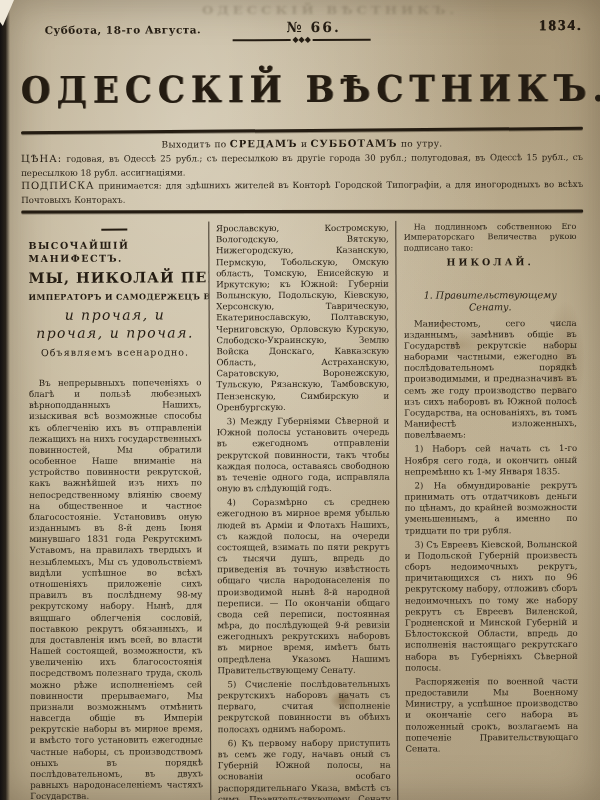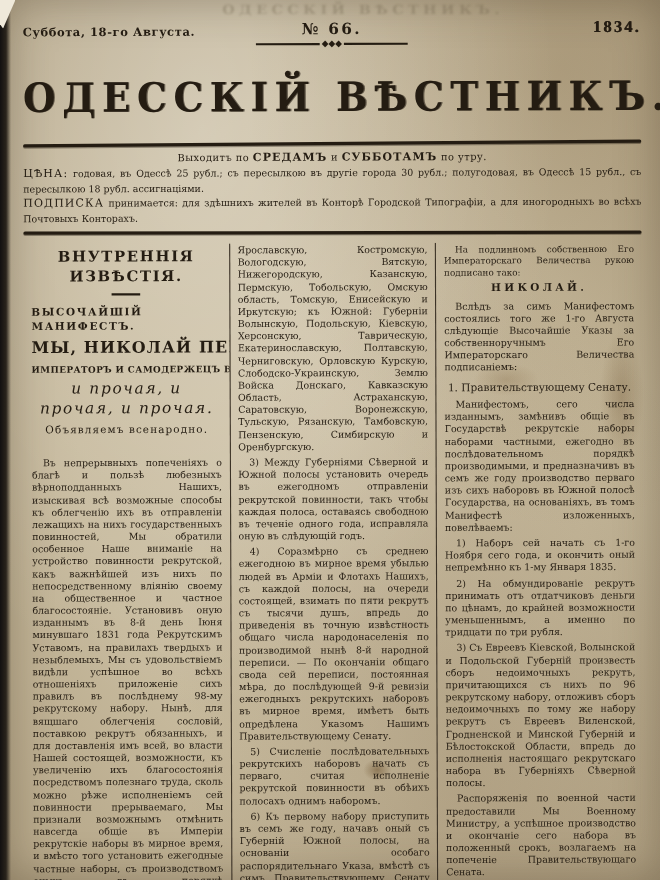--- a/index.html
+++ b/index.html
@@ -28,21 +28,21 @@
   
   .ghost{
     position:absolute;top:2px;left:120px;width:420px;text-align:center;
     font-weight:bold;font-size:13px;letter-spacing:4px;color:#5d513c;
     opacity:.28;filter:blur(1px);transform:scaleY(.9);
   }
   .content{position:absolute;left:22px;top:8px;width:562px;color:#241c12;transform:rotate(-.2deg);}
 
   
   .topline{display:flex;align-items:flex-end;margin-top:10px;}
-  .topline .date{flex:1;font-weight:bold;font-size:10.5px;letter-spacing:.5px;}
+  .topline .date{flex:1;font-weight:bold;font-size:10.5px;letter-spacing:.5px;margin-left:24px;}
   .topline .issue{flex:1;text-align:center;font-weight:bold;font-size:14px;letter-spacing:2px;}
   .topline .year{flex:1;text-align:right;font-weight:bold;font-size:15px;letter-spacing:2px;
     font-family:Liberation Serif, serif;text-shadow:.5px 0 #241c12;}
   .ornament{ text-align:center;font-size:7px;letter-spacing:-1px;line-height:6px;margin:2px 0 0;}
   .ornament .bar{display:inline-block;vertical-align:middle;width:58px;height:2px;background:#241c12;}
   .ornament .gems{display:inline-block;vertical-align:middle;margin:0 2px;font-size:8px;letter-spacing:0;}
   .masthead-title{
     text-align:center;font-weight:bold;font-size:34px;letter-spacing:6px;
     margin-top:26px;transform:scaleY(1.08);white-space:nowrap;
     text-shadow:1px 0 rgba(36,28,18,.6);
@@ -64,21 +64,21 @@
   .col p{margin:0 0 3px;text-indent:10px;}
   .sec-title{font-weight:bold;font-size:13.5px;letter-spacing:1.5px;margin:2px 0 2px;text-align:center;}
   .sec-orn{text-align:center;margin:0 0 5px;}
   .sec-orn .bar{display:inline-block;width:26px;height:2px;background:#241c12;vertical-align:middle;}
   .manifest-title{font-weight:bold;font-size:9.5px;letter-spacing:1.5px;margin:2px 0 4px;}
   .invocation{font-size:9.5px;letter-spacing:2px;text-align:center;margin:0 0 3px;}
   .royal-name{font-weight:bold;font-size:14.5px;letter-spacing:1px;text-align:center;margin:0 0 4px;white-space:nowrap;}
   .royal-title{font-weight:bold;font-size:8px;letter-spacing:.4px;text-align:center;margin:0 0 4px;white-space:nowrap;}
   .etcetera{font-size:14px;letter-spacing:1.5px;text-align:center;margin:0 0 4px;font-style:italic;}
   .proclaim{font-size:9.5px;letter-spacing:1px;text-align:center;margin:0 0 19px;}
-  .ukase-title{text-align:center;text-indent:0 !important;font-size:9.6px;margin:6px 0 4px !important;}
+  .ukase-title{font-style:italic;text-align:center;text-indent:0 !important;font-size:9.6px;margin:20px 0 4px !important;}
   .signature{text-align:center;font-weight:bold;letter-spacing:3px;font-size:9.5px;text-indent:0 !important;margin:3px 0 5px !important;}
   .note{font-size:8px;}
   
   .stain{position:absolute;border-radius:50%;pointer-events:none;}
   .stain.s1{left:330px;top:690px;width:26px;height:20px;background:radial-gradient(ellipse,rgba(92,62,25,.45),rgba(92,62,25,0) 70%);}
   .stain.s2{left:545px;top:300px;width:40px;height:120px;background:radial-gradient(ellipse,rgba(92,62,25,.25),rgba(92,62,25,0) 70%);}
   .stain.s3{left:430px;top:330px;width:60px;height:30px;background:radial-gradient(ellipse,rgba(110,80,40,.22),rgba(110,80,40,0) 70%);}
 </style>
 </head>
 <body>
@@ -119,21 +119,20 @@
     <span>годовая, въ Одессѣ 25 рубл.; съ пересылкою въ другіе города 30 рубл.; полугодовая, въ Одессѣ 15 рубл., съ пересылкою 18 рубл. ассигнаціями.</span><br>
     <span class="lbl">ПОДПИСКА</span>
     <span>принимается: для здѣшнихъ жителей въ Конторѣ Городской Типографіи, а для иногородныхъ во всѣхъ Почтовыхъ Конторахъ.</span>
   </div>
 
   <div class="rule-heavy second"></div>
 
   <div class="columns">
 
     <div class="col">
-      <div class="sec-title">ВНУТРЕННІЯ ИЗВѢСТІЯ.</div>
       <div class="sec-orn"><span class="bar"></span></div>
       <div class="manifest-title">ВЫСОЧАЙШІЙ МАНИФЕСТЪ.</div>
       <div class="royal-name">МЫ, НИКОЛАЙ ПЕРВЫЙ,</div>
       <div class="royal-title">ИМПЕРАТОРЪ И САМОДЕРЖЕЦЪ ВСЕРОССІЙСКІЙ</div>
       <div class="etcetera">и прочая, и прочая, и прочая.</div>
       <div class="proclaim">Объявляемъ всенародно.</div>
       <p>Въ непрерывныхъ попеченіяхъ о благѣ и пользѣ любезныхъ вѣрноподданныхъ Нашихъ, изыскивая всѣ возможные способы къ облегченію ихъ въ отправленіи лежащихъ на нихъ государственныхъ повинностей, Мы обратили особенное Наше вниманіе на устройство повинности рекрутской, какъ важнѣйшей изъ нихъ по непосредственному вліянію своему на общественное и частное благосостояніе. Установивъ оную изданнымъ въ 8-й день Іюня минувшаго 1831 года Рекрутскимъ Уставомъ, на правилахъ твердыхъ и незыблемыхъ, Мы съ удовольствіемъ видѣли успѣшное во всѣхъ отношеніяхъ приложеніе сихъ правилъ въ послѣднему 98-му рекрутскому набору. Нынѣ, для вящшаго облегченія сословій, поставкою рекрутъ обязанныхъ, и для доставленія имъ всей, во власти Нашей состоящей, возможности, къ увеличенію ихъ благосостоянія посредствомъ полезнаго труда, сколь можно рѣже исполненіемъ сей повинности прерываемаго, Мы признали возможнымъ отмѣнить навсегда общіе въ Имперіи рекрутскіе наборы въ мирное время, и вмѣсто того установить ежегодные частные наборы, съ производствомъ оныхъ въ порядкѣ послѣдовательномъ, въ двухъ равныхъ народонаселеніемъ частяхъ Государства.</p>
 
     </div>
 
@@ -142,21 +141,20 @@
       <p>3) Между Губерніями Сѣверной и Южной полосы установить очередь въ ежегодномъ отправленіи рекрутской повинности, такъ чтобы каждая полоса, оставаясь свободною въ теченіе одного года, исправляла оную въ слѣдующій годъ.</p>
       <p>4) Соразмѣрно съ среднею ежегодною въ мирное время убылью людей въ Арміи и Флотахъ Нашихъ, съ каждой полосы, на очереди состоящей, взимать по пяти рекрутъ съ тысячи душъ, впредь до приведенія въ точную извѣстность общаго числа народонаселенія по производимой нынѣ 8-й народной переписи. — По окончаніи общаго свода сей переписи, постоянная мѣра, до послѣдующей 9-й ревизіи ежегодныхъ рекрутскихъ наборовъ въ мирное время, имѣетъ быть опредѣлена Указомъ Нашимъ Правительствующему Сенату.</p>
       <p>5) Счисленіе послѣдовательныхъ рекрутскихъ наборовъ начать съ перваго, считая исполненіе рекрутской повинности въ обѣихъ полосахъ однимъ наборомъ.</p>
       <p>6) Къ первому набору приступить въ семъ же году, начавъ оный съ Губерній Южной полосы, на основаніи особаго распорядительнаго Указа, вмѣстѣ съ симъ Правительствующему Сенату даннаго.</p>
 
     </div>
 
     <div class="col">
       <p class="note">На подлинномъ собственною Его Императорскаго Величества рукою подписано тако:</p>
       <p class="signature">НИКОЛАЙ.</p>
-      <p>Вслѣдъ за симъ Манифестомъ состоялись того же 1-го Августа слѣдующіе Высочайшіе Указы за собственноручнымъ Его Императорскаго Величества подписаніемъ:</p>
       <p class="ukase-title">1. Правительствующему Сенату.</p>
       <p>Манифестомъ, сего числа изданнымъ, замѣнивъ общіе въ Государствѣ рекрутскіе наборы наборами частными, ежегодно въ послѣдовательномъ порядкѣ производимыми, и предназначивъ въ семъ же году производство перваго изъ сихъ наборовъ въ Южной полосѣ Государства, на основаніяхъ, въ томъ Манифестѣ изложенныхъ, повелѣваемъ:</p>
       <p>1) Наборъ сей начать съ 1-го Ноября сего года, и окончить оный непремѣнно къ 1-му Января 1835.</p>
       <p>2) На обмундированіе рекрутъ принимать отъ отдатчиковъ деньги по цѣнамъ, до крайней возможности уменьшеннымъ, а именно по тридцати по три рубля.</p>
       <p>3) Съ Евреевъ Кіевской, Волынской и Подольской Губерній произвесть сборъ недоимочныхъ рекрутъ, причитающихся съ нихъ по 96 рекрутскому набору, отложивъ сборъ недоимочныхъ по тому же набору рекрутъ съ Евреевъ Виленской, Гродненской и Минской Губерній и Бѣлостокской Области, впредь до исполненія настоящаго рекрутскаго набора въ Губерніяхъ Сѣверной полосы.</p>
       <p>Распоряженія по военной части предоставили Мы Военному Министру, а успѣшное производство и окончаніе сего набора въ положенный срокъ, возлагаемъ на попеченіе Правительствующаго Сената.</p>
 
     </div>
 
   </div>

